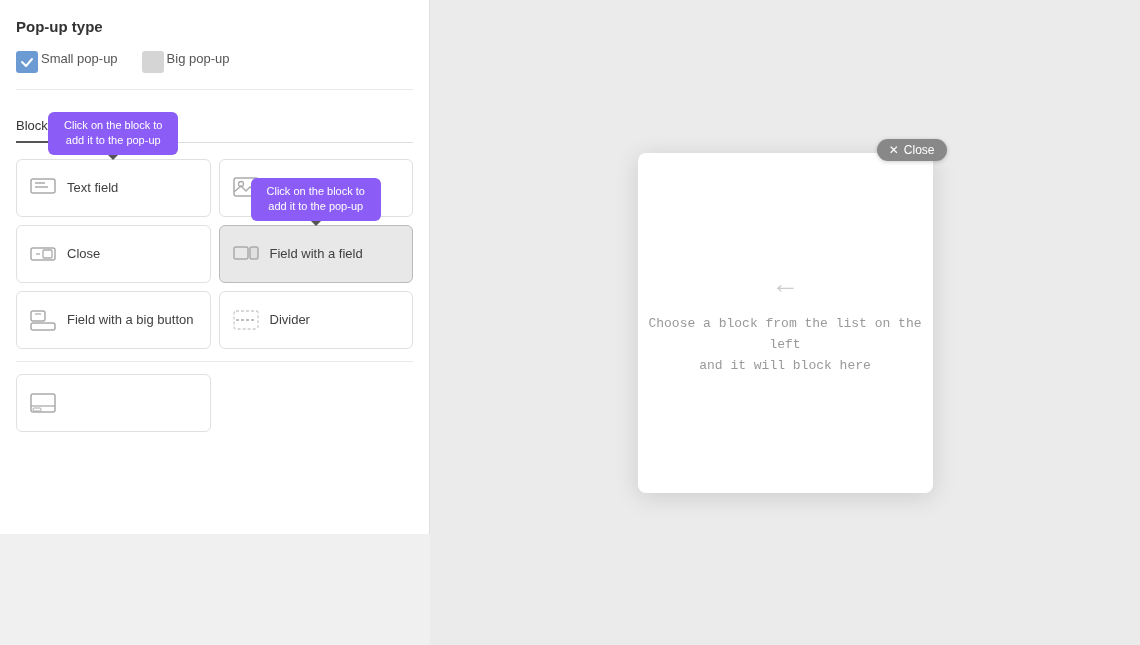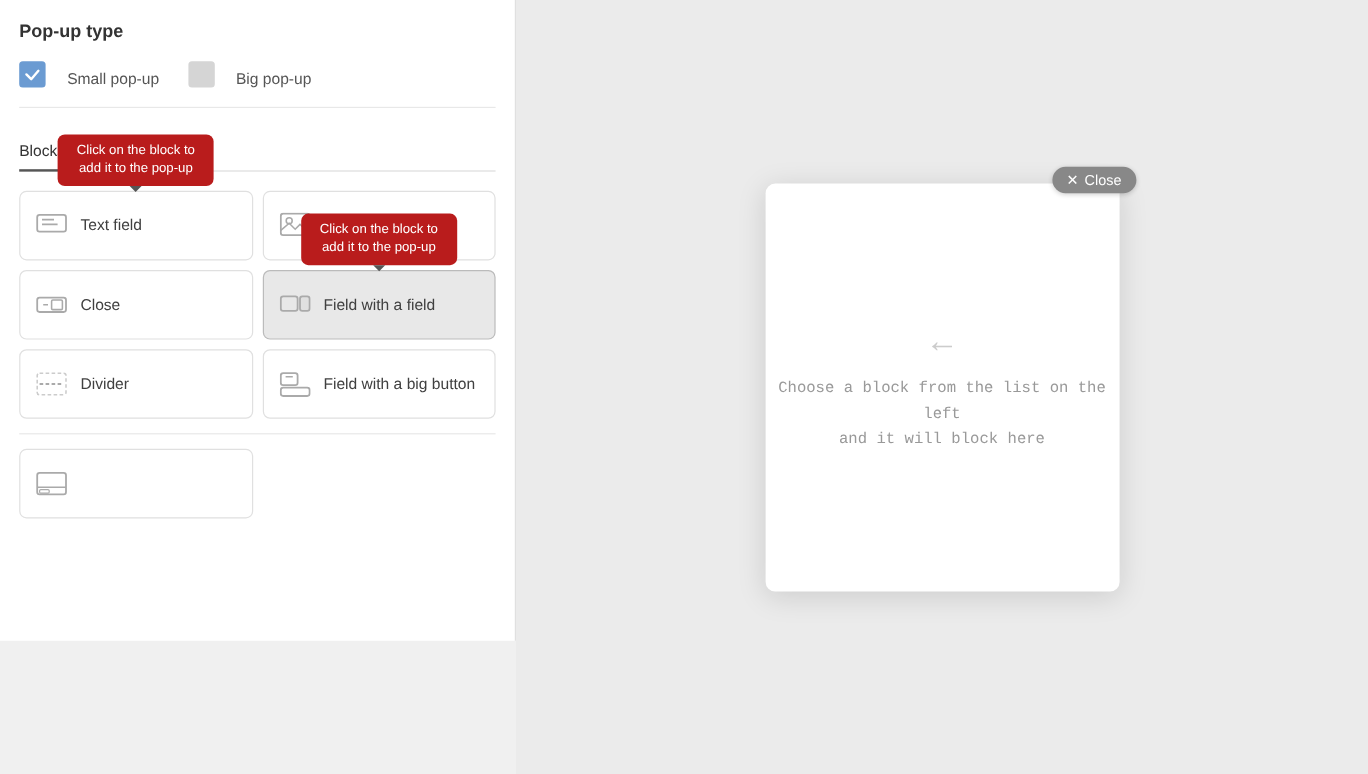--- a/index.html
+++ b/index.html
@@ -34,22 +34,22 @@
       display: flex;
       align-items: center;
       gap: 24px;
       margin-bottom: 20px;
       padding-bottom: 16px;
       border-bottom: 1px solid #e8e8e8;
     }
 
     .popup-type-option {
       display: flex;
-      align-items: flex-end;
-      gap: 18px;
+      align-items: flex-start;
+      gap: 3px;
       cursor: pointer;
     }
 
     .popup-type-checkbox {
       width: 22px;
       height: 22px;
       border-radius: 3px;
       display: flex;
       align-items: center;
       justify-content: center;
@@ -128,21 +128,21 @@
 
     .block-label {
       font-size: 13px;
       color: #404040;
       line-height: 1.3;
     }
 
     
     .tooltip {
       position: absolute;
-      background: #b91c1c;
+      background: #8b5cf6;
       color: #fff;
       font-size: 11px;
       padding: 6px 7px;
       border-radius: 6px;
       text-align: center;
       white-space: nowrap;
       pointer-events: none;
       z-index: 10;
       line-height: 1.4;
     }
@@ -305,37 +305,37 @@
         <svg width="26" height="20" viewBox="0 0 26 20" fill="none">
           <rect x="1" y="3" width="14" height="12" rx="2" stroke="#aaa" stroke-width="1.5" fill="none"></rect>
           <rect x="17" y="3" width="8" height="12" rx="2" stroke="#aaa" stroke-width="1.5" fill="#e0e0e0"></rect>
         </svg>
       </div>
       <span class="block-label">Field with a field</span>
     </div>
 
     <div class="block-item">
       <div class="block-icon">
-        <svg width="26" height="20" viewBox="0 0 26 20" fill="none">
-          <rect x="1" y="1" width="24" height="18" rx="2" stroke="#ccc" stroke-width="1.3" stroke-dasharray="3 2" fill="none"></rect>
-          <line x1="3" y1="10" x2="23" y2="10" stroke="#aaa" stroke-width="1.5" stroke-dasharray="3 2"></line>
-        </svg>
-      </div>
-      <span class="block-label">Divider</span>
-    </div>
-
-    <div class="block-item">
-      <div class="block-icon">
         <svg width="26" height="22" viewBox="0 0 26 22" fill="none">
           <rect x="1" y="2" width="14" height="10" rx="2" stroke="#aaa" stroke-width="1.5" fill="none"></rect>
           <rect x="1" y="14" width="24" height="7" rx="2" stroke="#aaa" stroke-width="1.5" fill="none"></rect>
           <line x1="5" y1="5" x2="11" y2="5" stroke="#aaa" stroke-width="1.2"></line>
         </svg>
       </div>
       <span class="block-label">Field with a big button</span>
+    </div>
+
+    <div class="block-item">
+      <div class="block-icon">
+        <svg width="26" height="20" viewBox="0 0 26 20" fill="none">
+          <rect x="1" y="1" width="24" height="18" rx="2" stroke="#ccc" stroke-width="1.3" stroke-dasharray="3 2" fill="none"></rect>
+          <line x1="3" y1="10" x2="23" y2="10" stroke="#aaa" stroke-width="1.5" stroke-dasharray="3 2"></line>
+        </svg>
+      </div>
+      <span class="block-label">Divider</span>
     </div>
 
     <hr class="divider-row">
 
     <div class="block-item">
       <div class="block-icon">
         <svg width="26" height="22" viewBox="0 0 26 22" fill="none">
           <rect x="1" y="2" width="24" height="18" rx="2" stroke="#aaa" stroke-width="1.5" fill="none"></rect>
           <line x1="1" y1="14" x2="25" y2="14" stroke="#aaa" stroke-width="1.3"></line>
           <rect x="3" y="16" width="8" height="3" rx="1" stroke="#aaa" stroke-width="1" fill="none"></rect>

